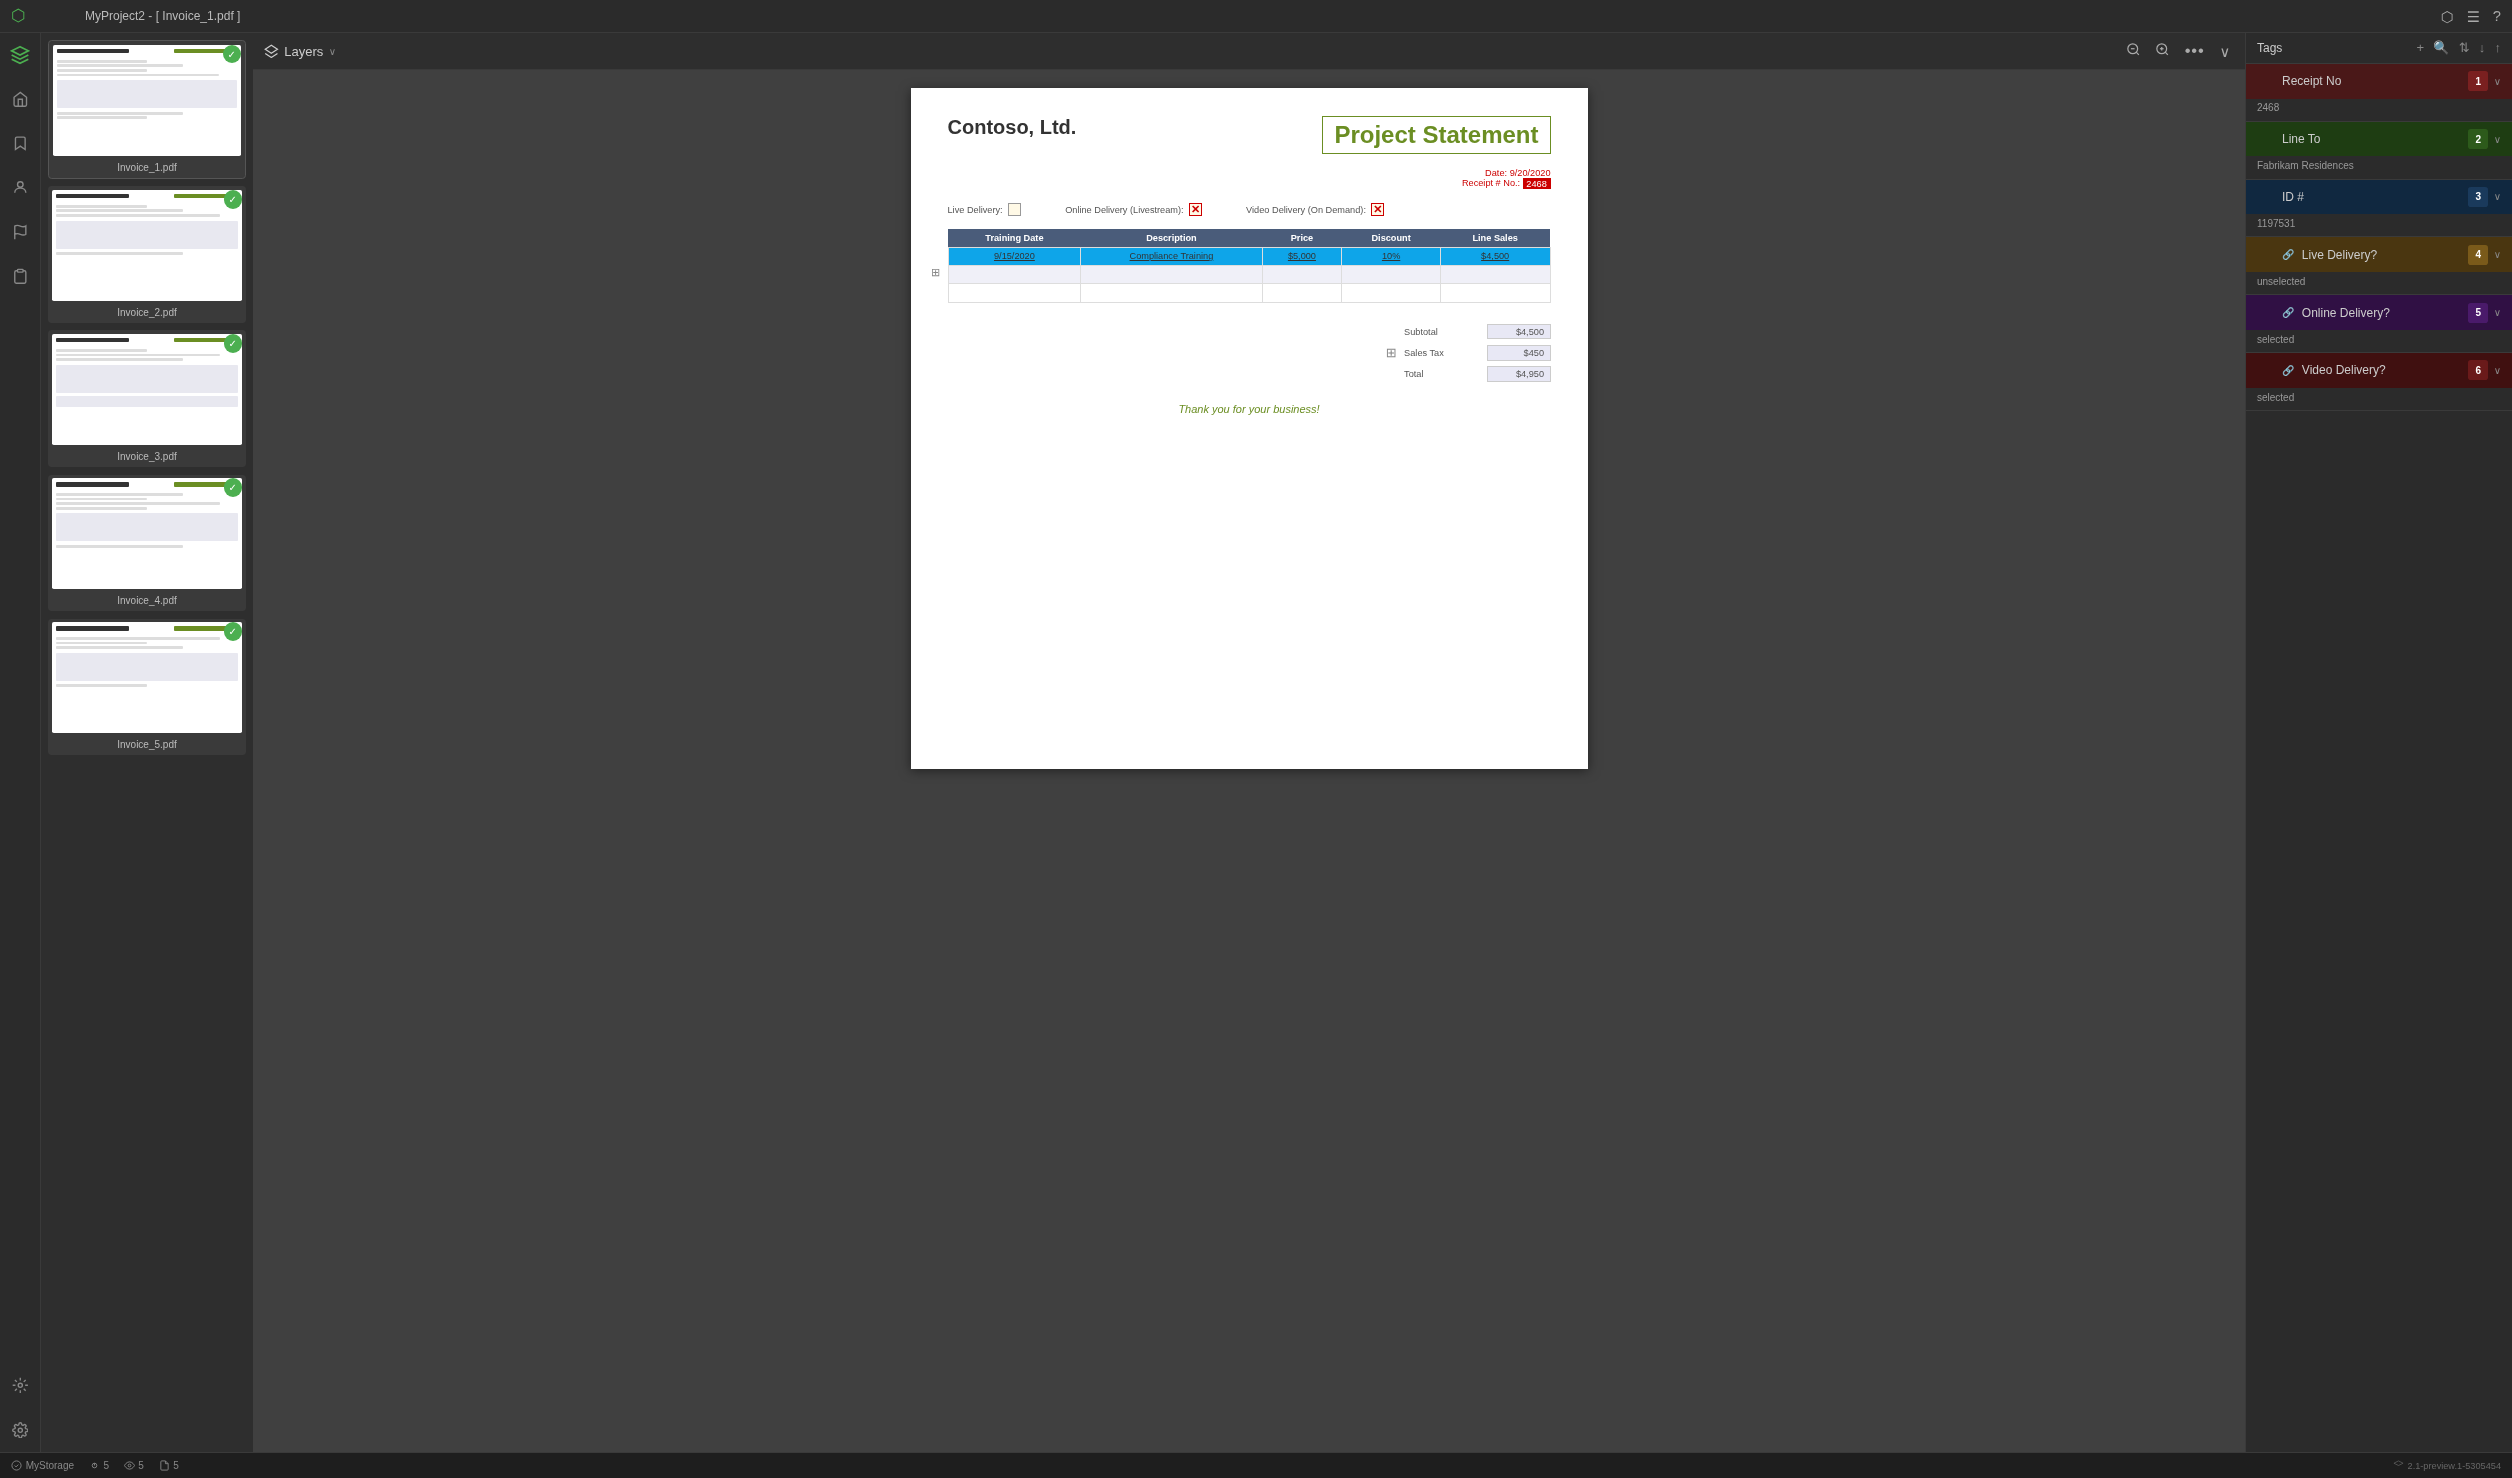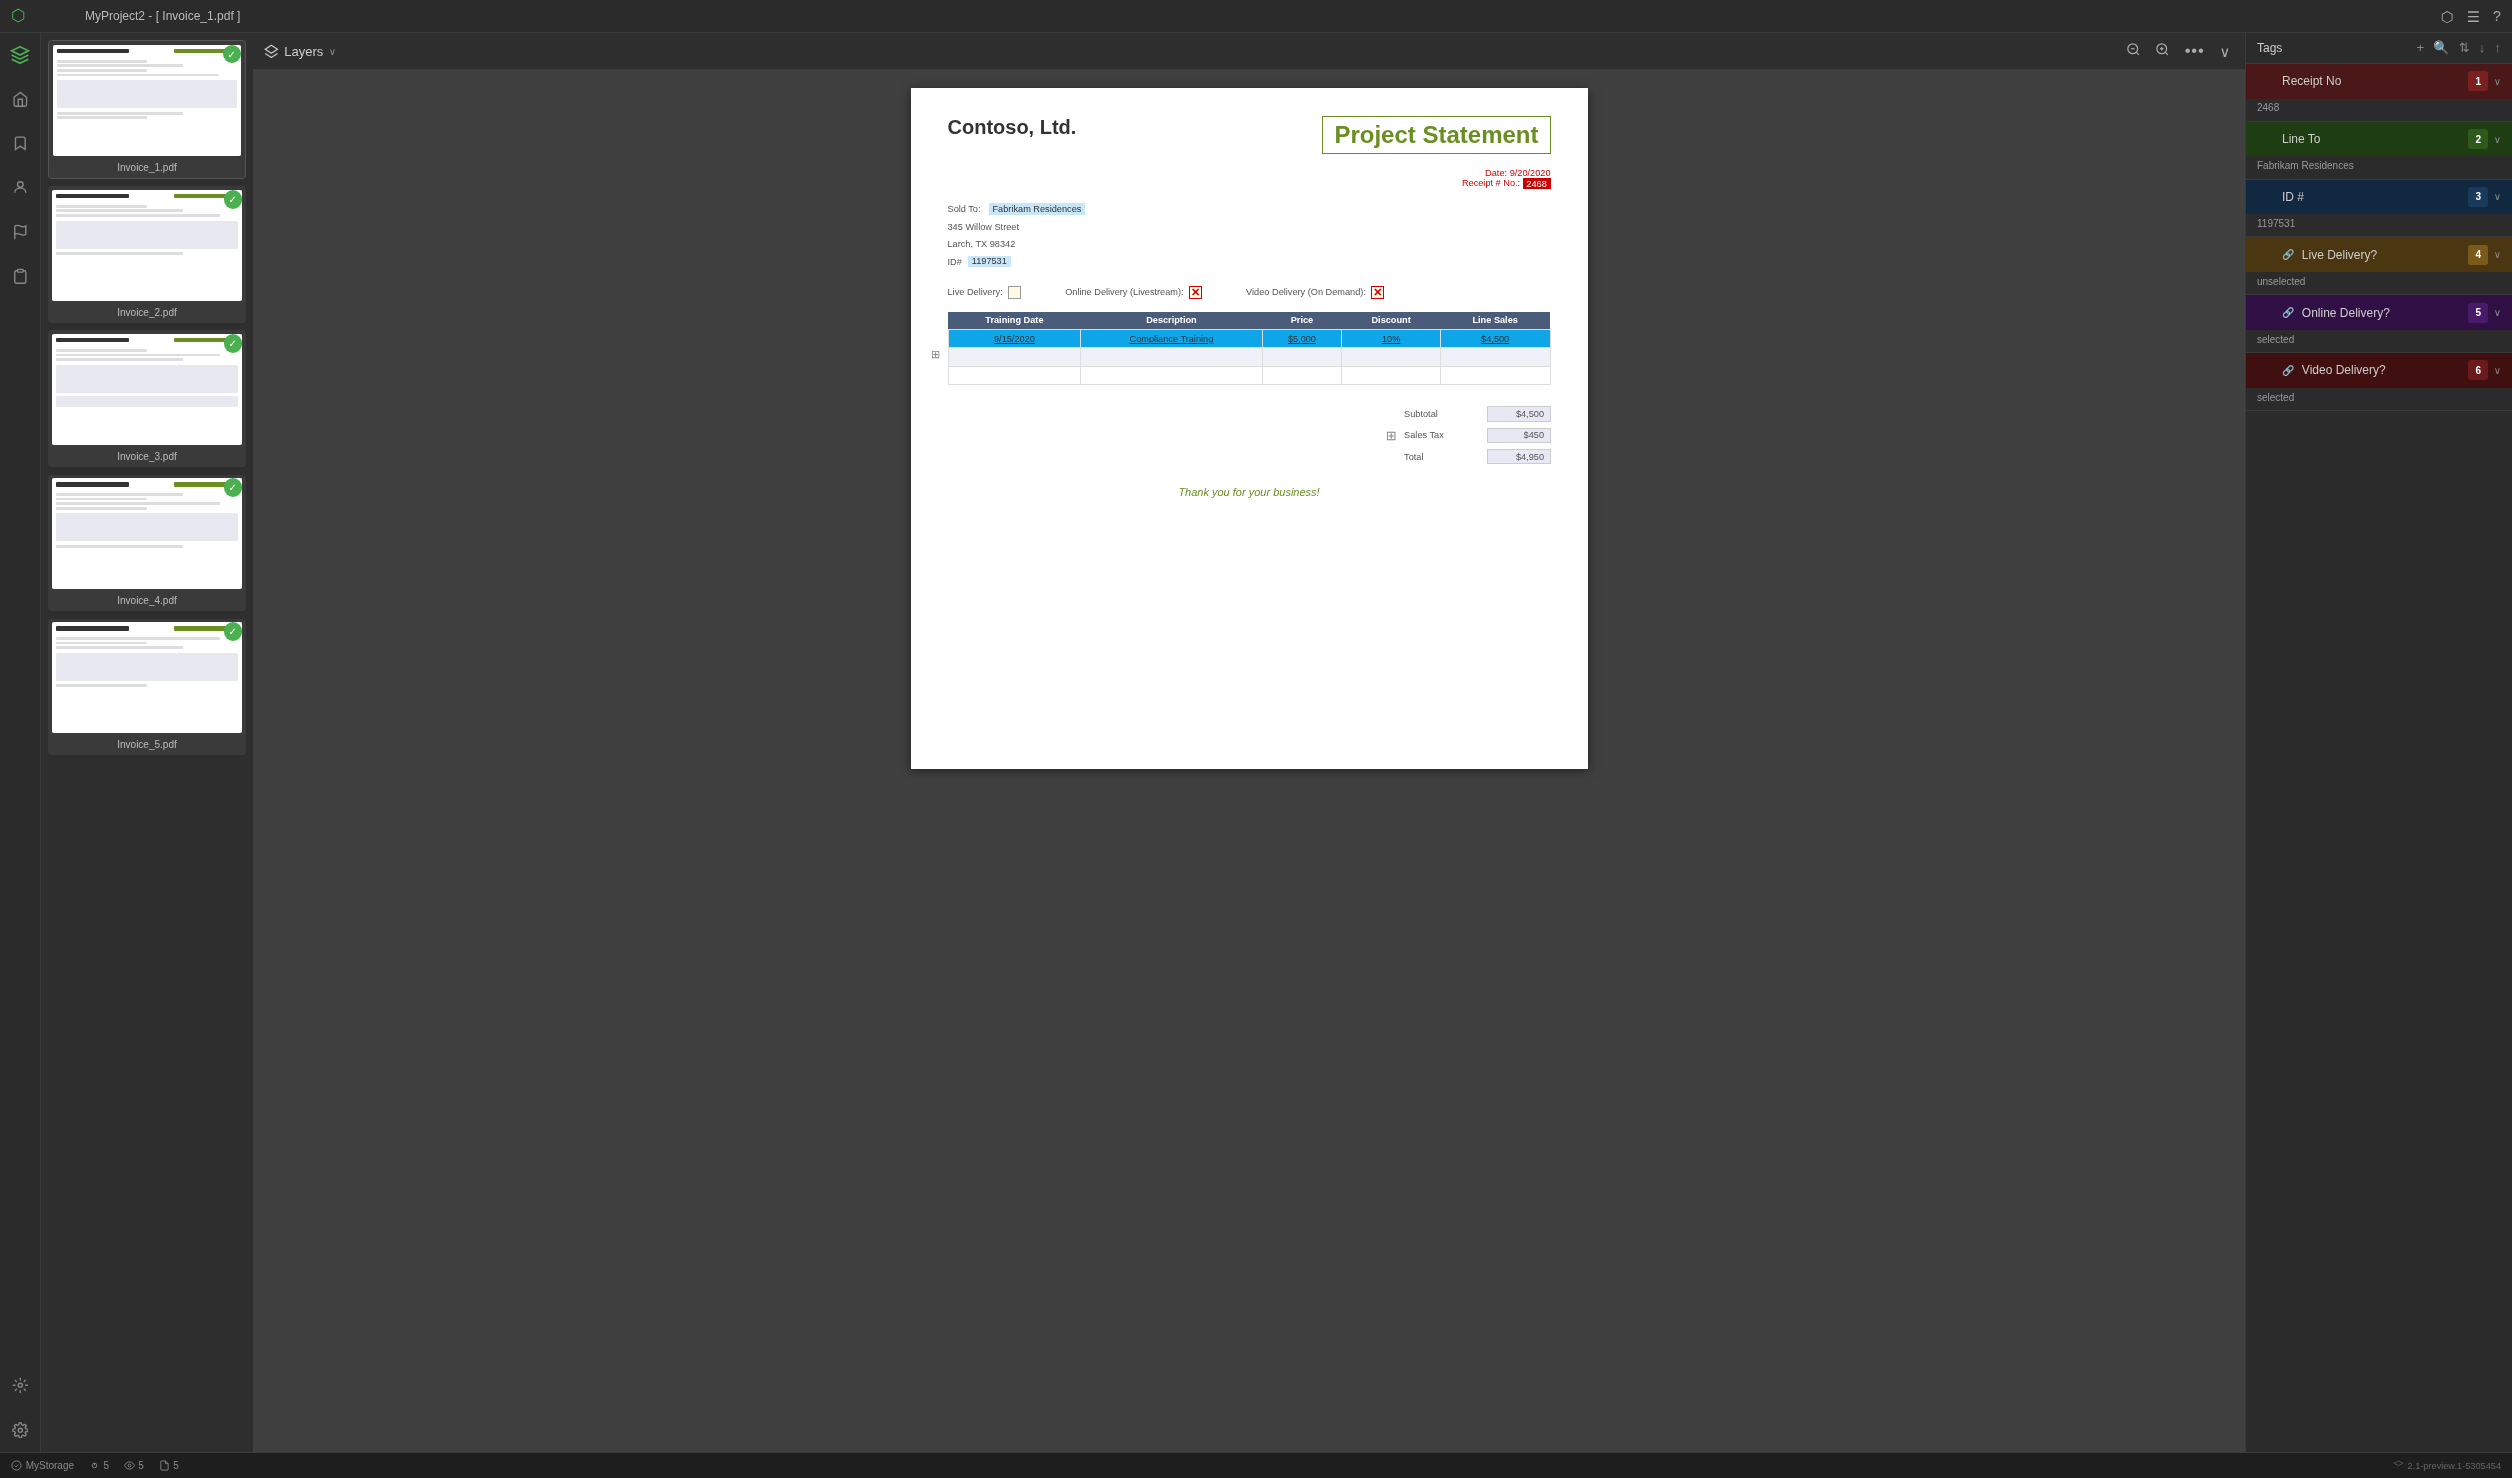--- a/index.html
+++ b/index.html
@@ -588,32 +588,20 @@
           <div class="invoice-title">Project Statement</div>
         </div>
 
         <div class="invoice-meta">
           <span>Date:</span>
           <span>9/20/2020</span><br>
           <span>Receipt # No.:</span>
           <span style="background:#c00;color:white;padding:0.9px 3.7px;">2468</span>
         </div>
 
-        <div class="sold-to-section">
-          <div>
-            <span class="sold-to-label">Sold To:</span>
-            <span class="sold-to-value" style="margin-left:5.5px;">Fabrikam Residences</span>
-            <div class="sold-to-address" style="margin-top:5.5px;">345 Willow Street</div>
-            <div class="sold-to-address">Larch, TX 98342</div>
-            <div class="id-line">
-              <span>ID#</span>
-              <span class="id-value" style="margin-left:3.7px;">1197531</span>
-            </div>
-          </div>
-        </div>
 
         <div class="delivery-section">
           <div class="delivery-item">
             <span>Live Delivery:</span>
             <div class="checkbox-empty"></div>
           </div>
           <div class="delivery-item">
             <span>Online Delivery (Livestream):</span>
             <div class="checkbox-checked">✕</div>
           </div>

